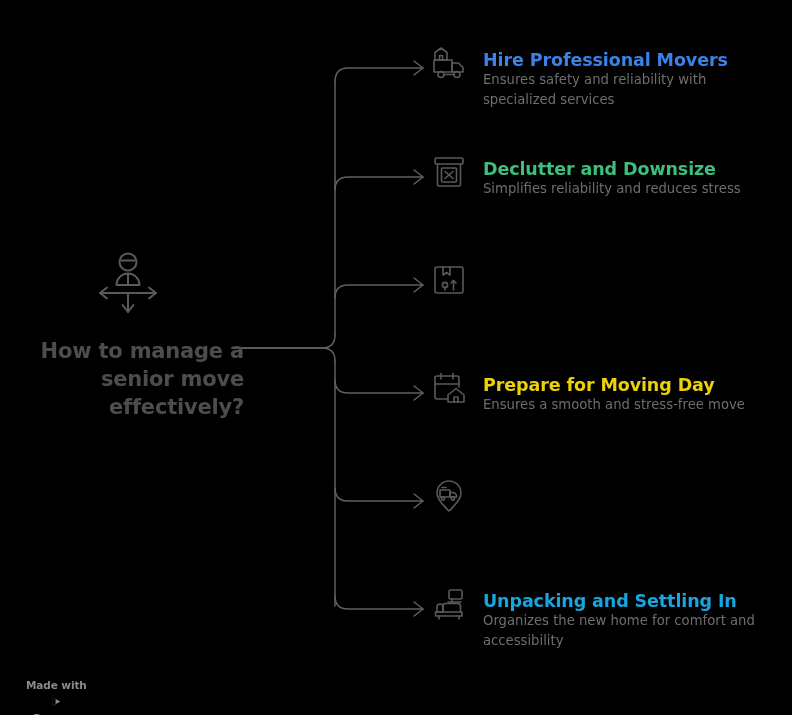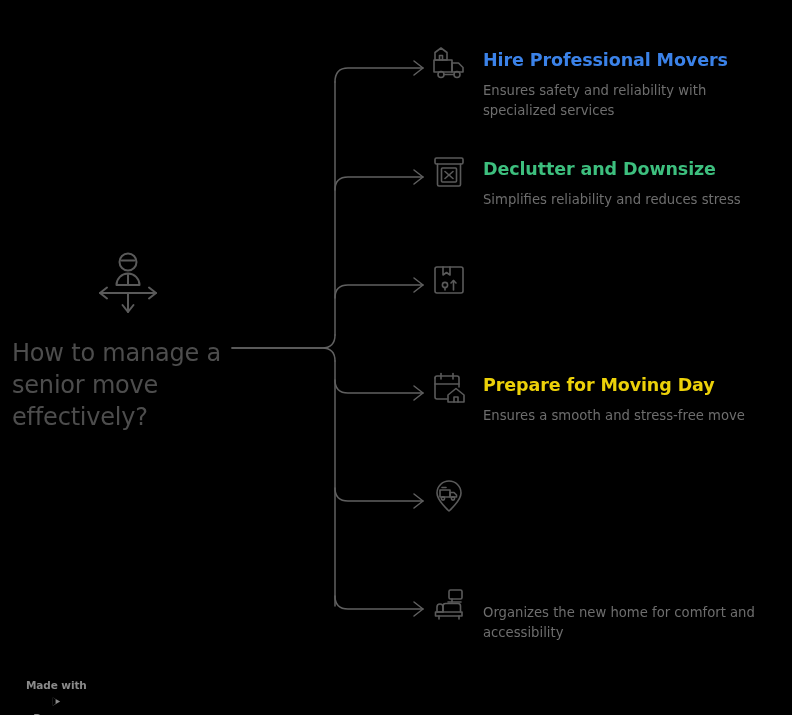--- a/index.html
+++ b/index.html
@@ -44,24 +44,24 @@
     align-items: center;
   }
   #hub-icon {
     width: 72px;
     height: 72px;
     display: block;
   }
   #hub-title {
     margin-top: 18px;
     width: 232px;
-    text-align: left;
+    text-align: right;
     color: #4d4d4d;
-    font-size: 24px;
-    font-weight: normal;
+    font-size: 21px;
+    font-weight: bold;
     line-height: 1.33;
     letter-spacing: -0.2px;
   }
 
   
   .item {
     position: absolute;
     left: 430px;
     width: 360px;
     display: flex;
@@ -84,21 +84,20 @@
     padding-top: 1px;
     text-decoration: underline;
   }
   .item-title {
     font-size: 17.5px;
     font-weight: bold;
     line-height: 1.1;
     letter-spacing: -0.1px;
   }
   .item-desc {
-    margin-top: 11px;
     color: #6e6e6e;
     font-size: 13.2px;
     line-height: 1.5;
     max-width: 290px;
   }
 
   
   #item-0 { top: 50px; }
   #item-1 { top: 159px; }
   #item-2 { top: 267px; }
@@ -258,20 +257,21 @@
         <path d="M22 14 V 17"></path>
         <path d="M18 17 H 31"></path>
         <path d="M7 22 a 3 3 0 0 1 6 0 V 27 H 7 Z"></path>
         <path d="M13 27 V 21 a 2.5 2.5 0 0 1 2.5 -2.5 H 28 a 2.5 2.5 0 0 1 2.5 2.5 V 27"></path>
         <path d="M5.5 27 H 32 V 31 H 5.5 Z"></path>
         <path d="M9 31 V 34"></path>
         <path d="M29 31 V 34"></path>
       </svg>
     </div>
     <div class="item-body">
+      <div class="item-title" style="color: rgb(23, 166, 224);">Unpacking and Settling In</div>
       <div class="item-desc">Organizes the new home for comfort and accessibility</div>
     </div>
   </div>
 
   <div id="watermark">
     <span>Made with</span>
     <svg viewBox="0 0 12 12" width="11" height="11">
       <path d="M2 1.5 L 10 6 L 2 10.5 Z" fill="#8a8a8a"></path>
       <path d="M2 1.5 L 2 10.5 L 5 8.5 L 5 3.2 Z" fill="#000000"></path>
     </svg>

